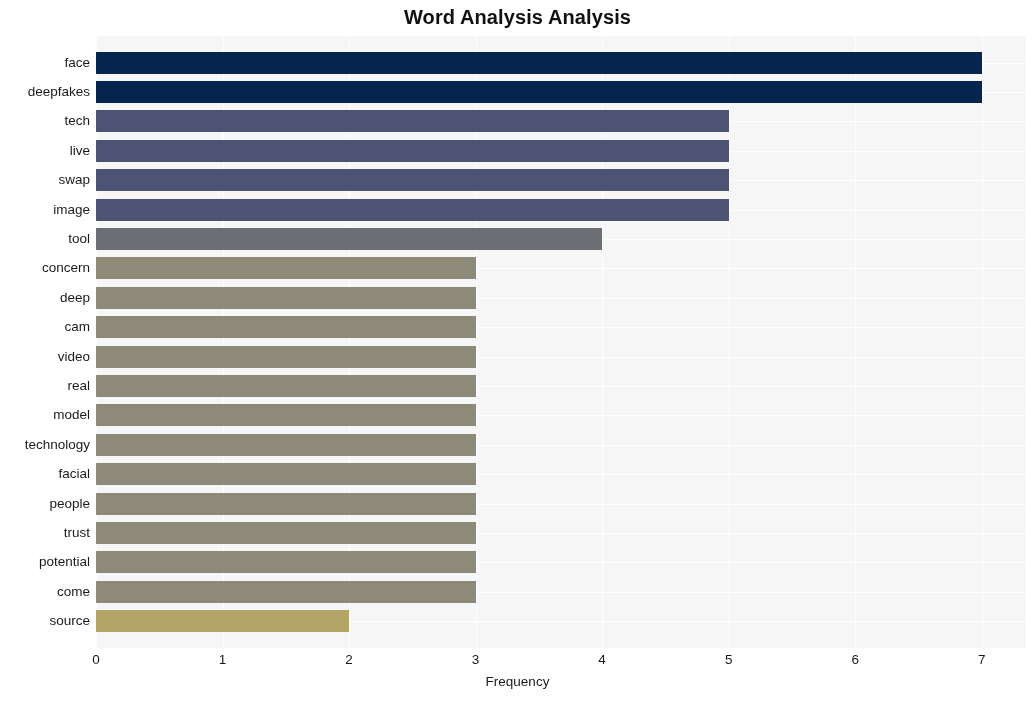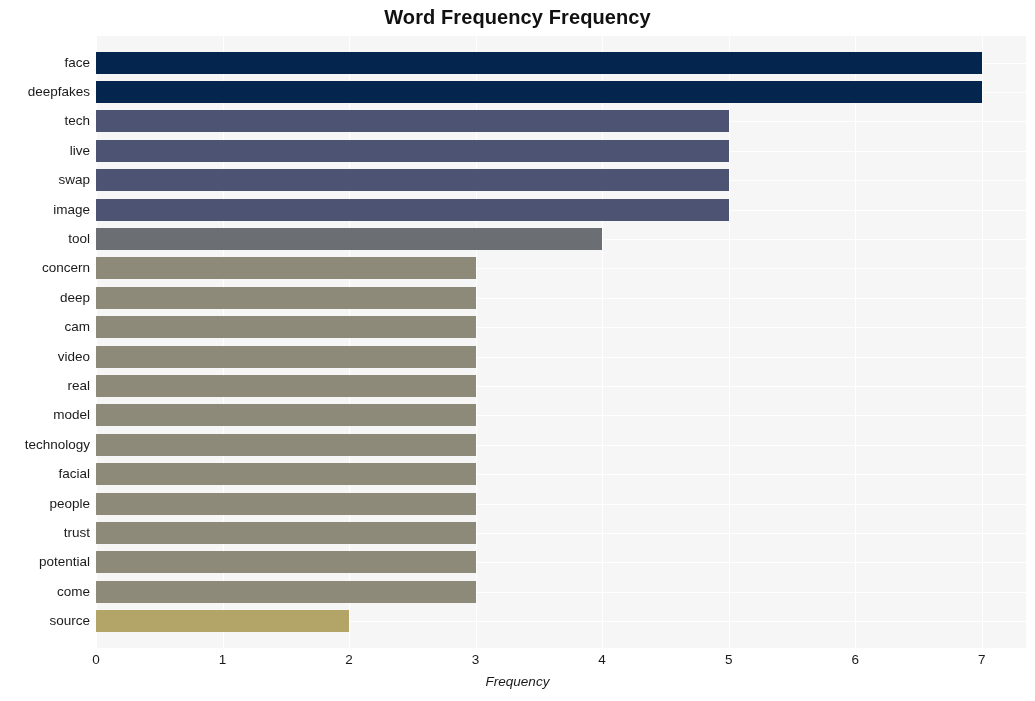--- a/index.html
+++ b/index.html
@@ -83,29 +83,28 @@
     color: #1a1a1a;
   }
   #xaxis-label {
     position: absolute;
     left: 0;
     top: 674px;
     width: 1035px;
     text-align: center;
     font-size: 13.5px;
     color: #1a1a1a;
-    font-style: italic;
   }
 </style>
 </head>
 <body>
 
 <div id="figure">
 
-  <div id="chart-title">Word Frequency Frequency</div>
+  <div id="chart-title">Word Analysis Analysis</div>
 
   <div id="plot-area">
       <div class="vgrid" style="left: 0px;"></div>
       <div class="vgrid" style="left: 127px;"></div>
       <div class="vgrid" style="left: 253px;"></div>
       <div class="vgrid" style="left: 380px;"></div>
       <div class="vgrid" style="left: 506px;"></div>
       <div class="vgrid" style="left: 633px;"></div>
       <div class="vgrid" style="left: 759px;"></div>
       <div class="vgrid" style="left: 886px;"></div>

